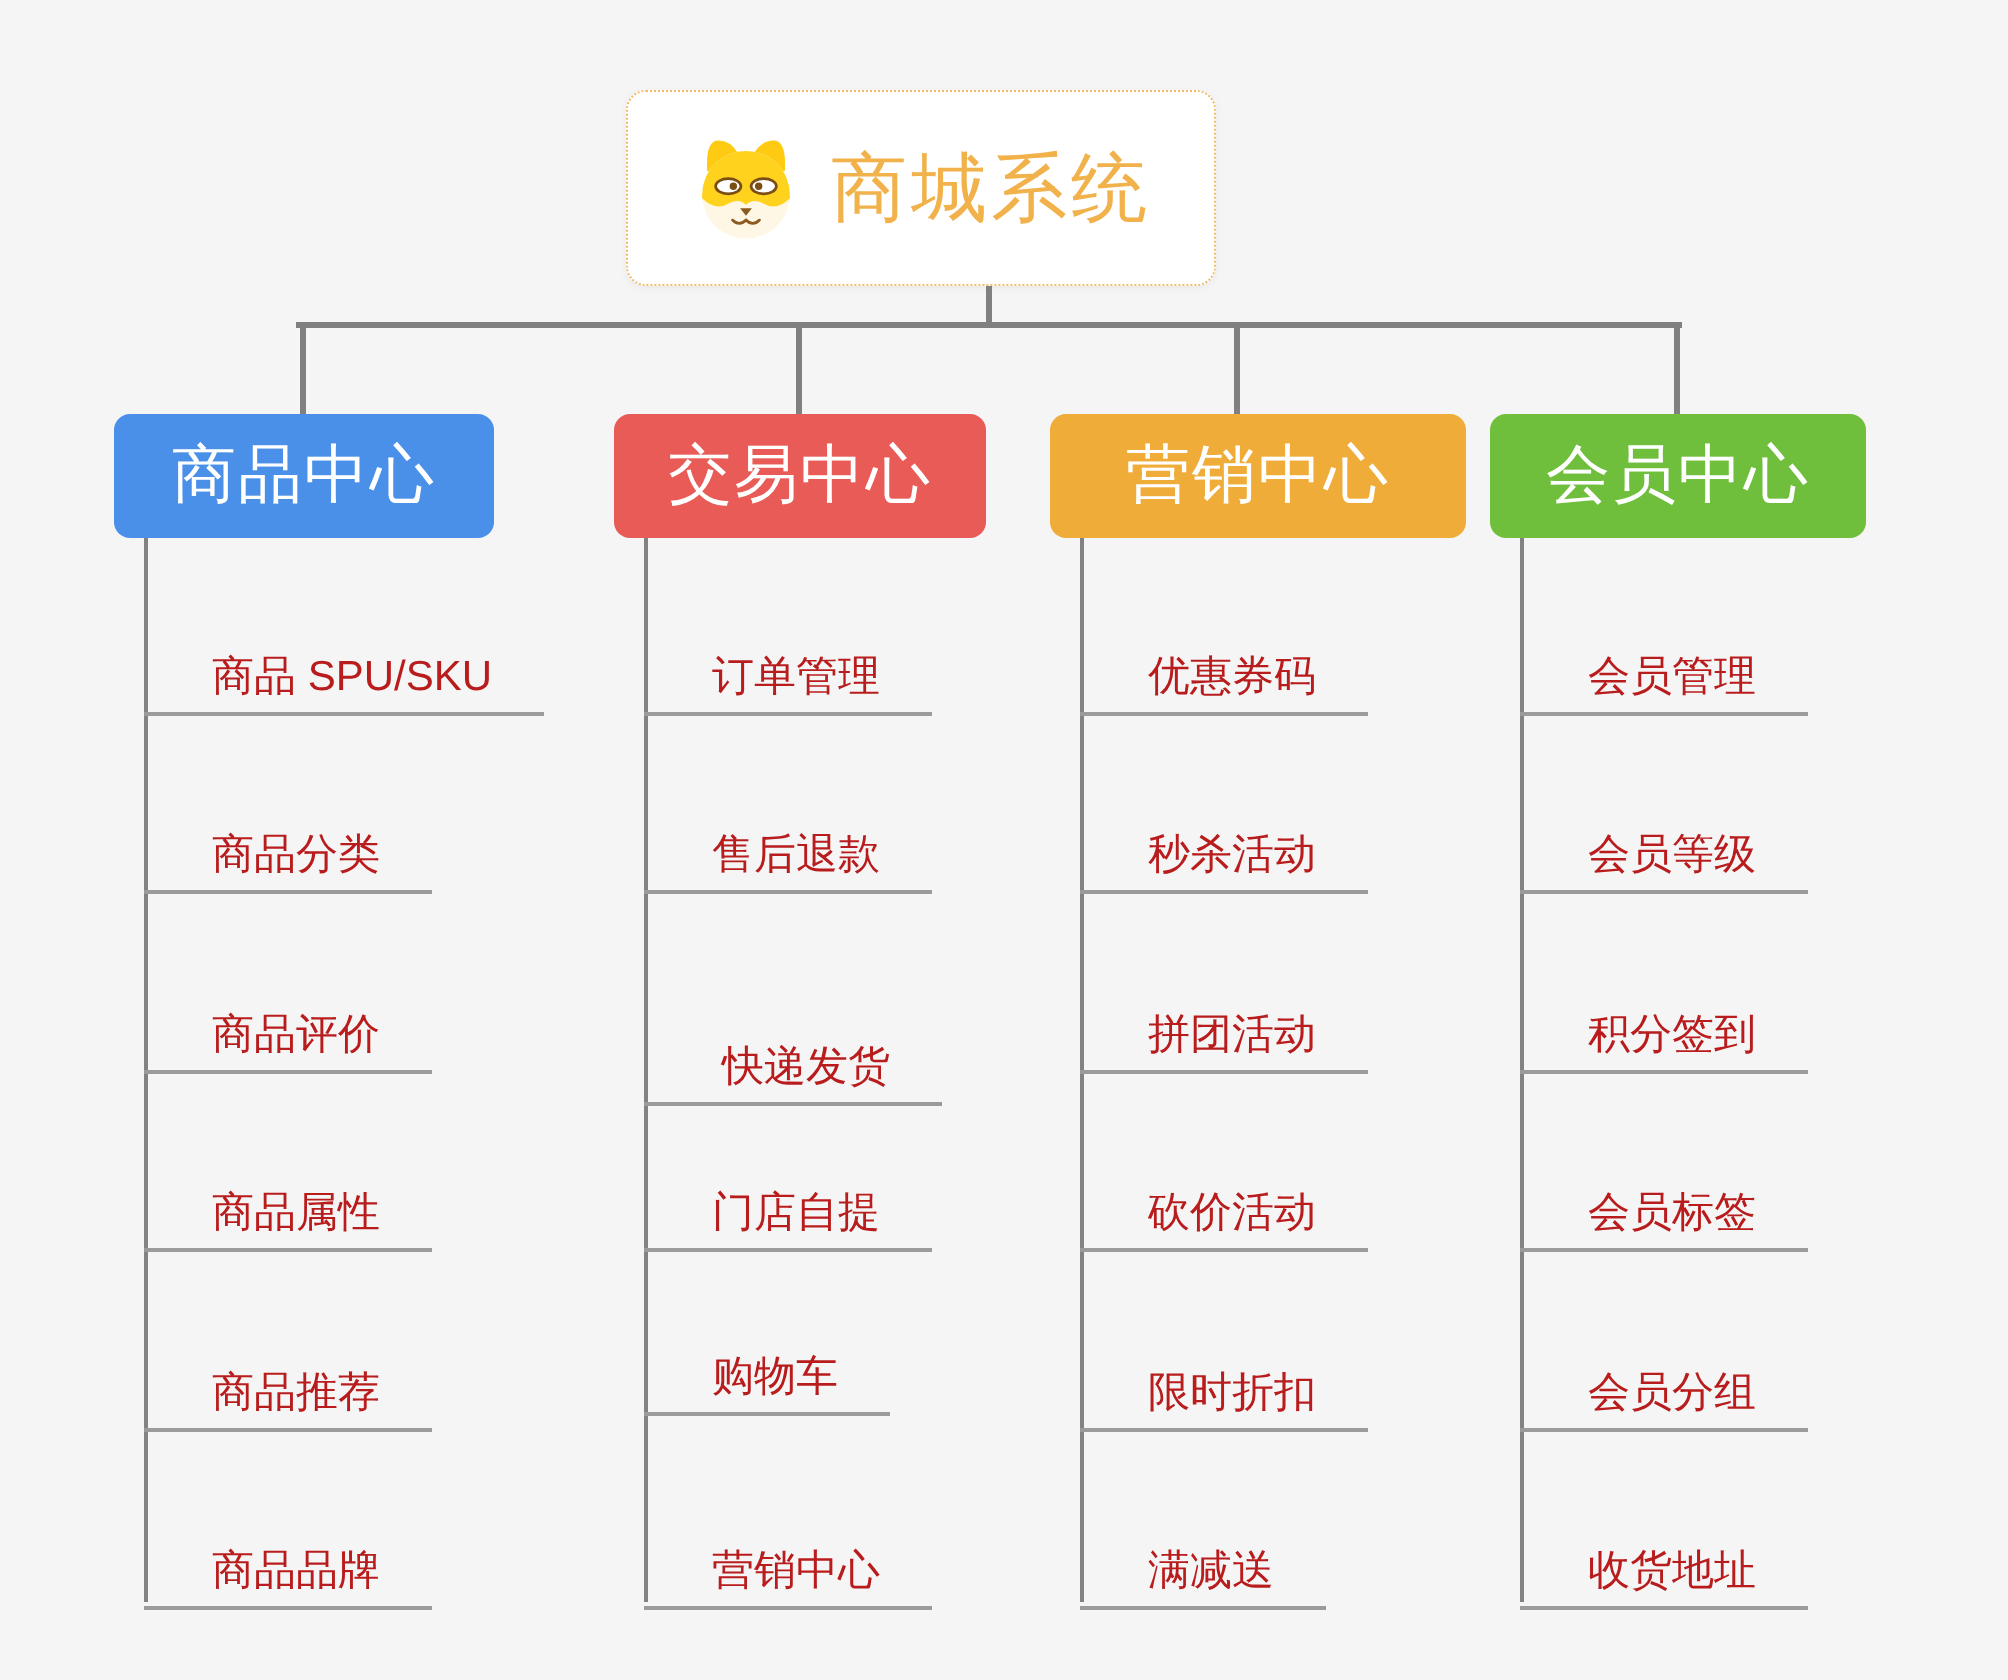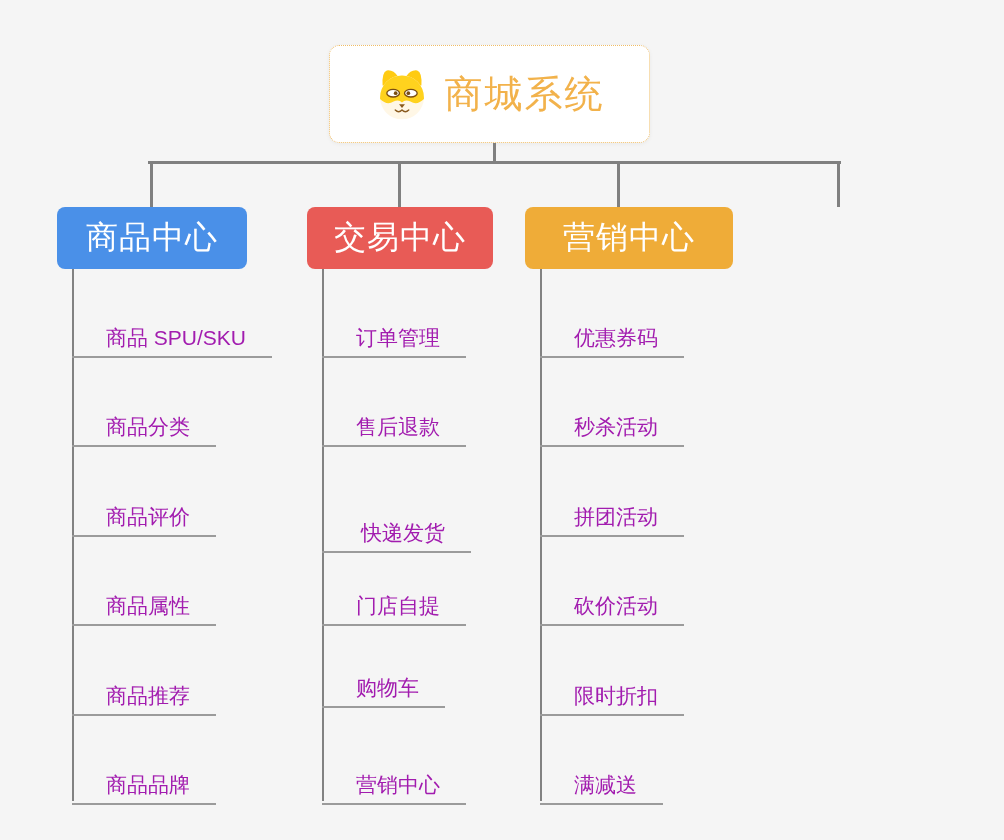--- a/index.html
+++ b/index.html
@@ -5,24 +5,24 @@
   html,body{margin:0;padding:0;}
   body{
     background:#f5f5f5;
     font-family:"Liberation Sans","DejaVu Sans",sans-serif;
     width:1004px;height:840px;overflow:hidden;
   }
   #canvas{position:relative;width:1004px;height:840px;background:#f5f5f5;}
 
   
   .root-node{
-    position:absolute;left:313px;top:45px;width:321px;height:98px;
+    position:absolute;left:313px;top:45px;width:295px;height:98px;
     background:#ffffff;border:1px dotted #f0bd66;border-radius:10px;
     box-sizing:border-box;display:flex;align-items:center;justify-content:center;
-    gap:16px;box-shadow:0 1px 4px rgba(0,0,0,0.05);cursor:default;margin-left:16px;
+    gap:16px;box-shadow:0 1px 4px rgba(0,0,0,0.05);cursor:default;
   }
   .root-title{font-size:38px;font-weight:400;letter-spacing:2px;}
 
   
   .conn{position:absolute;background:#808080;}
   .conn-root-stem{left:493px;top:143px;width:3px;height:18px;}
   .conn-horizontal{left:148px;top:161px;width:693px;height:3px;}
   .conn-drop{top:163px;width:3px;height:44px;}
   .drop-0{left:150px;} .drop-1{left:398px;} .drop-2{left:617px;} .drop-3{left:837px;}
 
@@ -42,21 +42,21 @@
   .branch-2 .branch-label{width:208px;}
   .branch-3 .branch-label{width:188px;}
   .branch-trunk{
     position:absolute;left:15px;top:62px;width:2px;height:532px;background:#828282;
   }
   .leaf{
     position:absolute;left:15px;height:40px;box-sizing:content-box;
     border-bottom:2px solid #9b9b9b;
     padding:0 26px 4px 34px;white-space:nowrap;
     display:flex;align-items:flex-end;
-    font-size:21px;color:#a21caf;cursor:pointer;
+    font-size:21px;color:#b91c1c;cursor:pointer;
   }
 </style>
 </head>
 <body>
 
 <div id="canvas">
 
   <div class="root-node">
     <span style="display:inline-flex;">
       <svg width="54" height="54" viewBox="0 0 64 64">
@@ -117,14 +117,26 @@
     <div class="branch-trunk"></div>
     <div class="branch-items">
         <div class="leaf" style="top: 105px;">优惠券码</div>
         <div class="leaf" style="top: 194px;">秒杀活动</div>
         <div class="leaf" style="top: 284px;">拼团活动</div>
         <div class="leaf" style="top: 373px;">砍价活动</div>
         <div class="leaf" style="top: 463px;">限时折扣</div>
         <div class="leaf" style="top: 552px;">满减送</div>
       </div>
   </div>
+  <div class="branch branch-3">
+    <div class="branch-label" style="background: rgb(111, 190, 60);">会员中心</div>
+    <div class="branch-trunk"></div>
+    <div class="branch-items">
+        <div class="leaf" style="top: 105px;">会员管理</div>
+        <div class="leaf" style="top: 194px;">会员等级</div>
+        <div class="leaf" style="top: 284px;">积分签到</div>
+        <div class="leaf" style="top: 373px;">会员标签</div>
+        <div class="leaf" style="top: 463px;">会员分组</div>
+        <div class="leaf" style="top: 552px;">收货地址</div>
+      </div>
+  </div>
 
 </div>
 
 </body></html>

